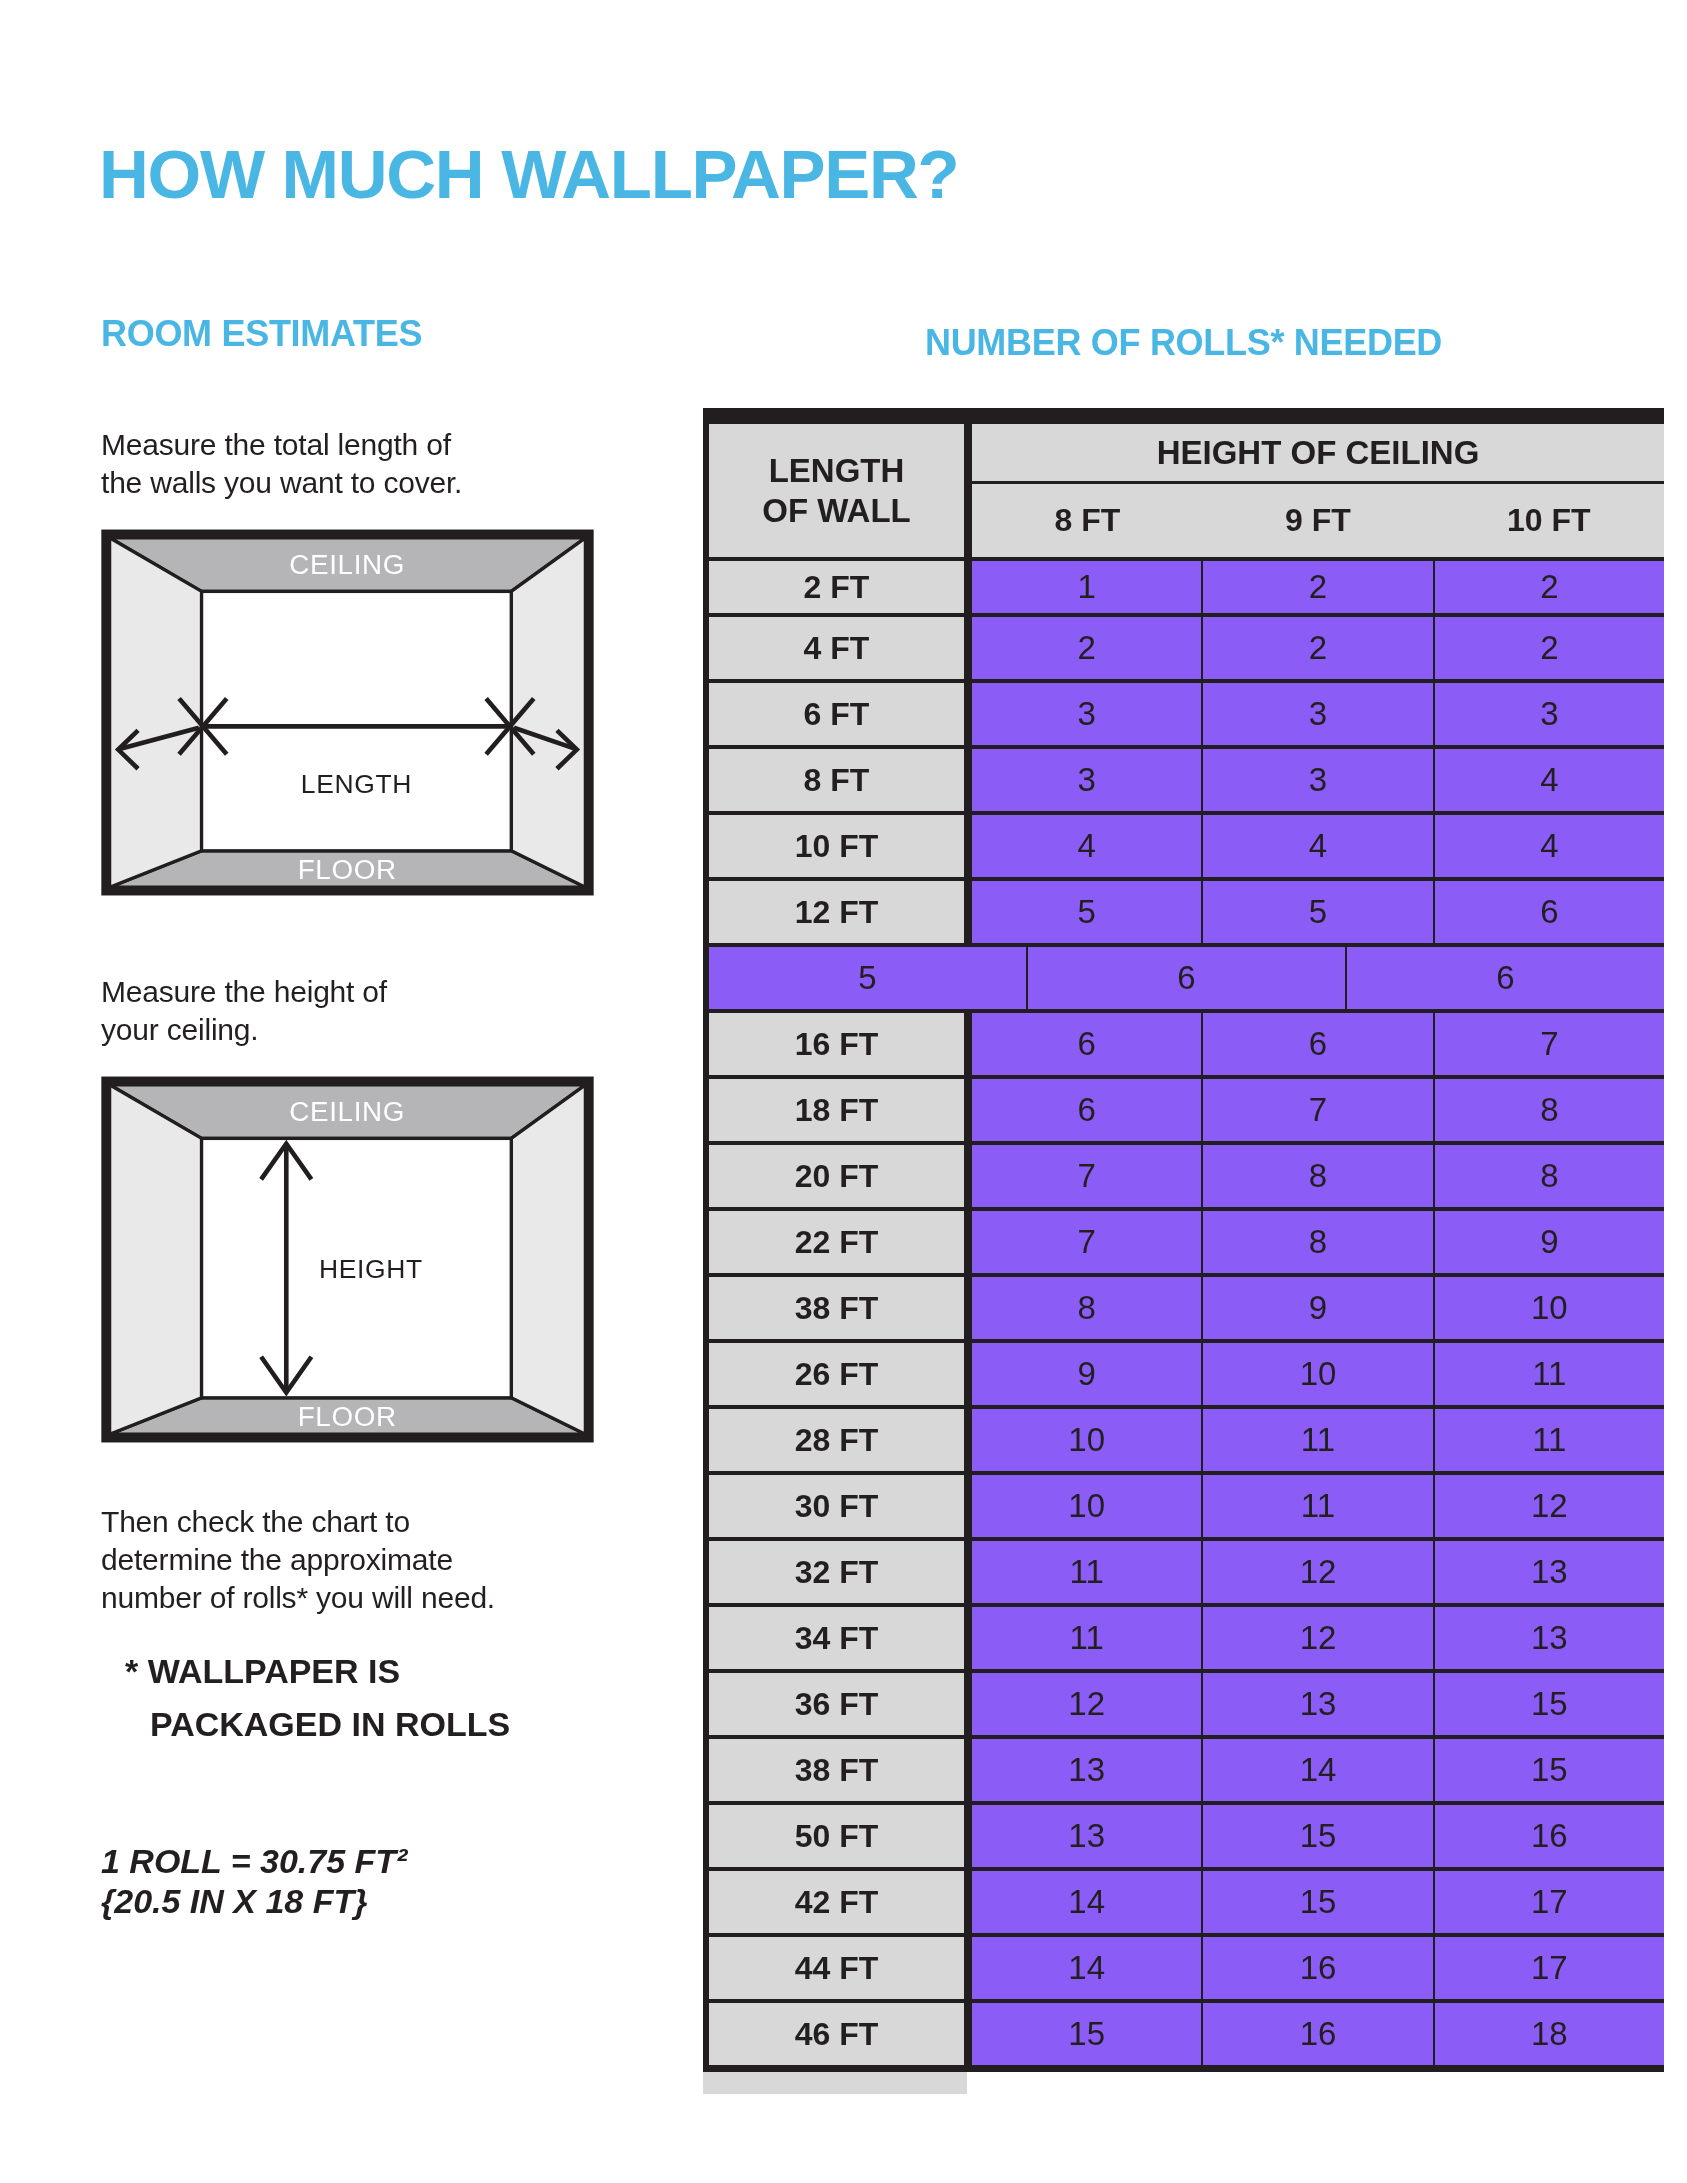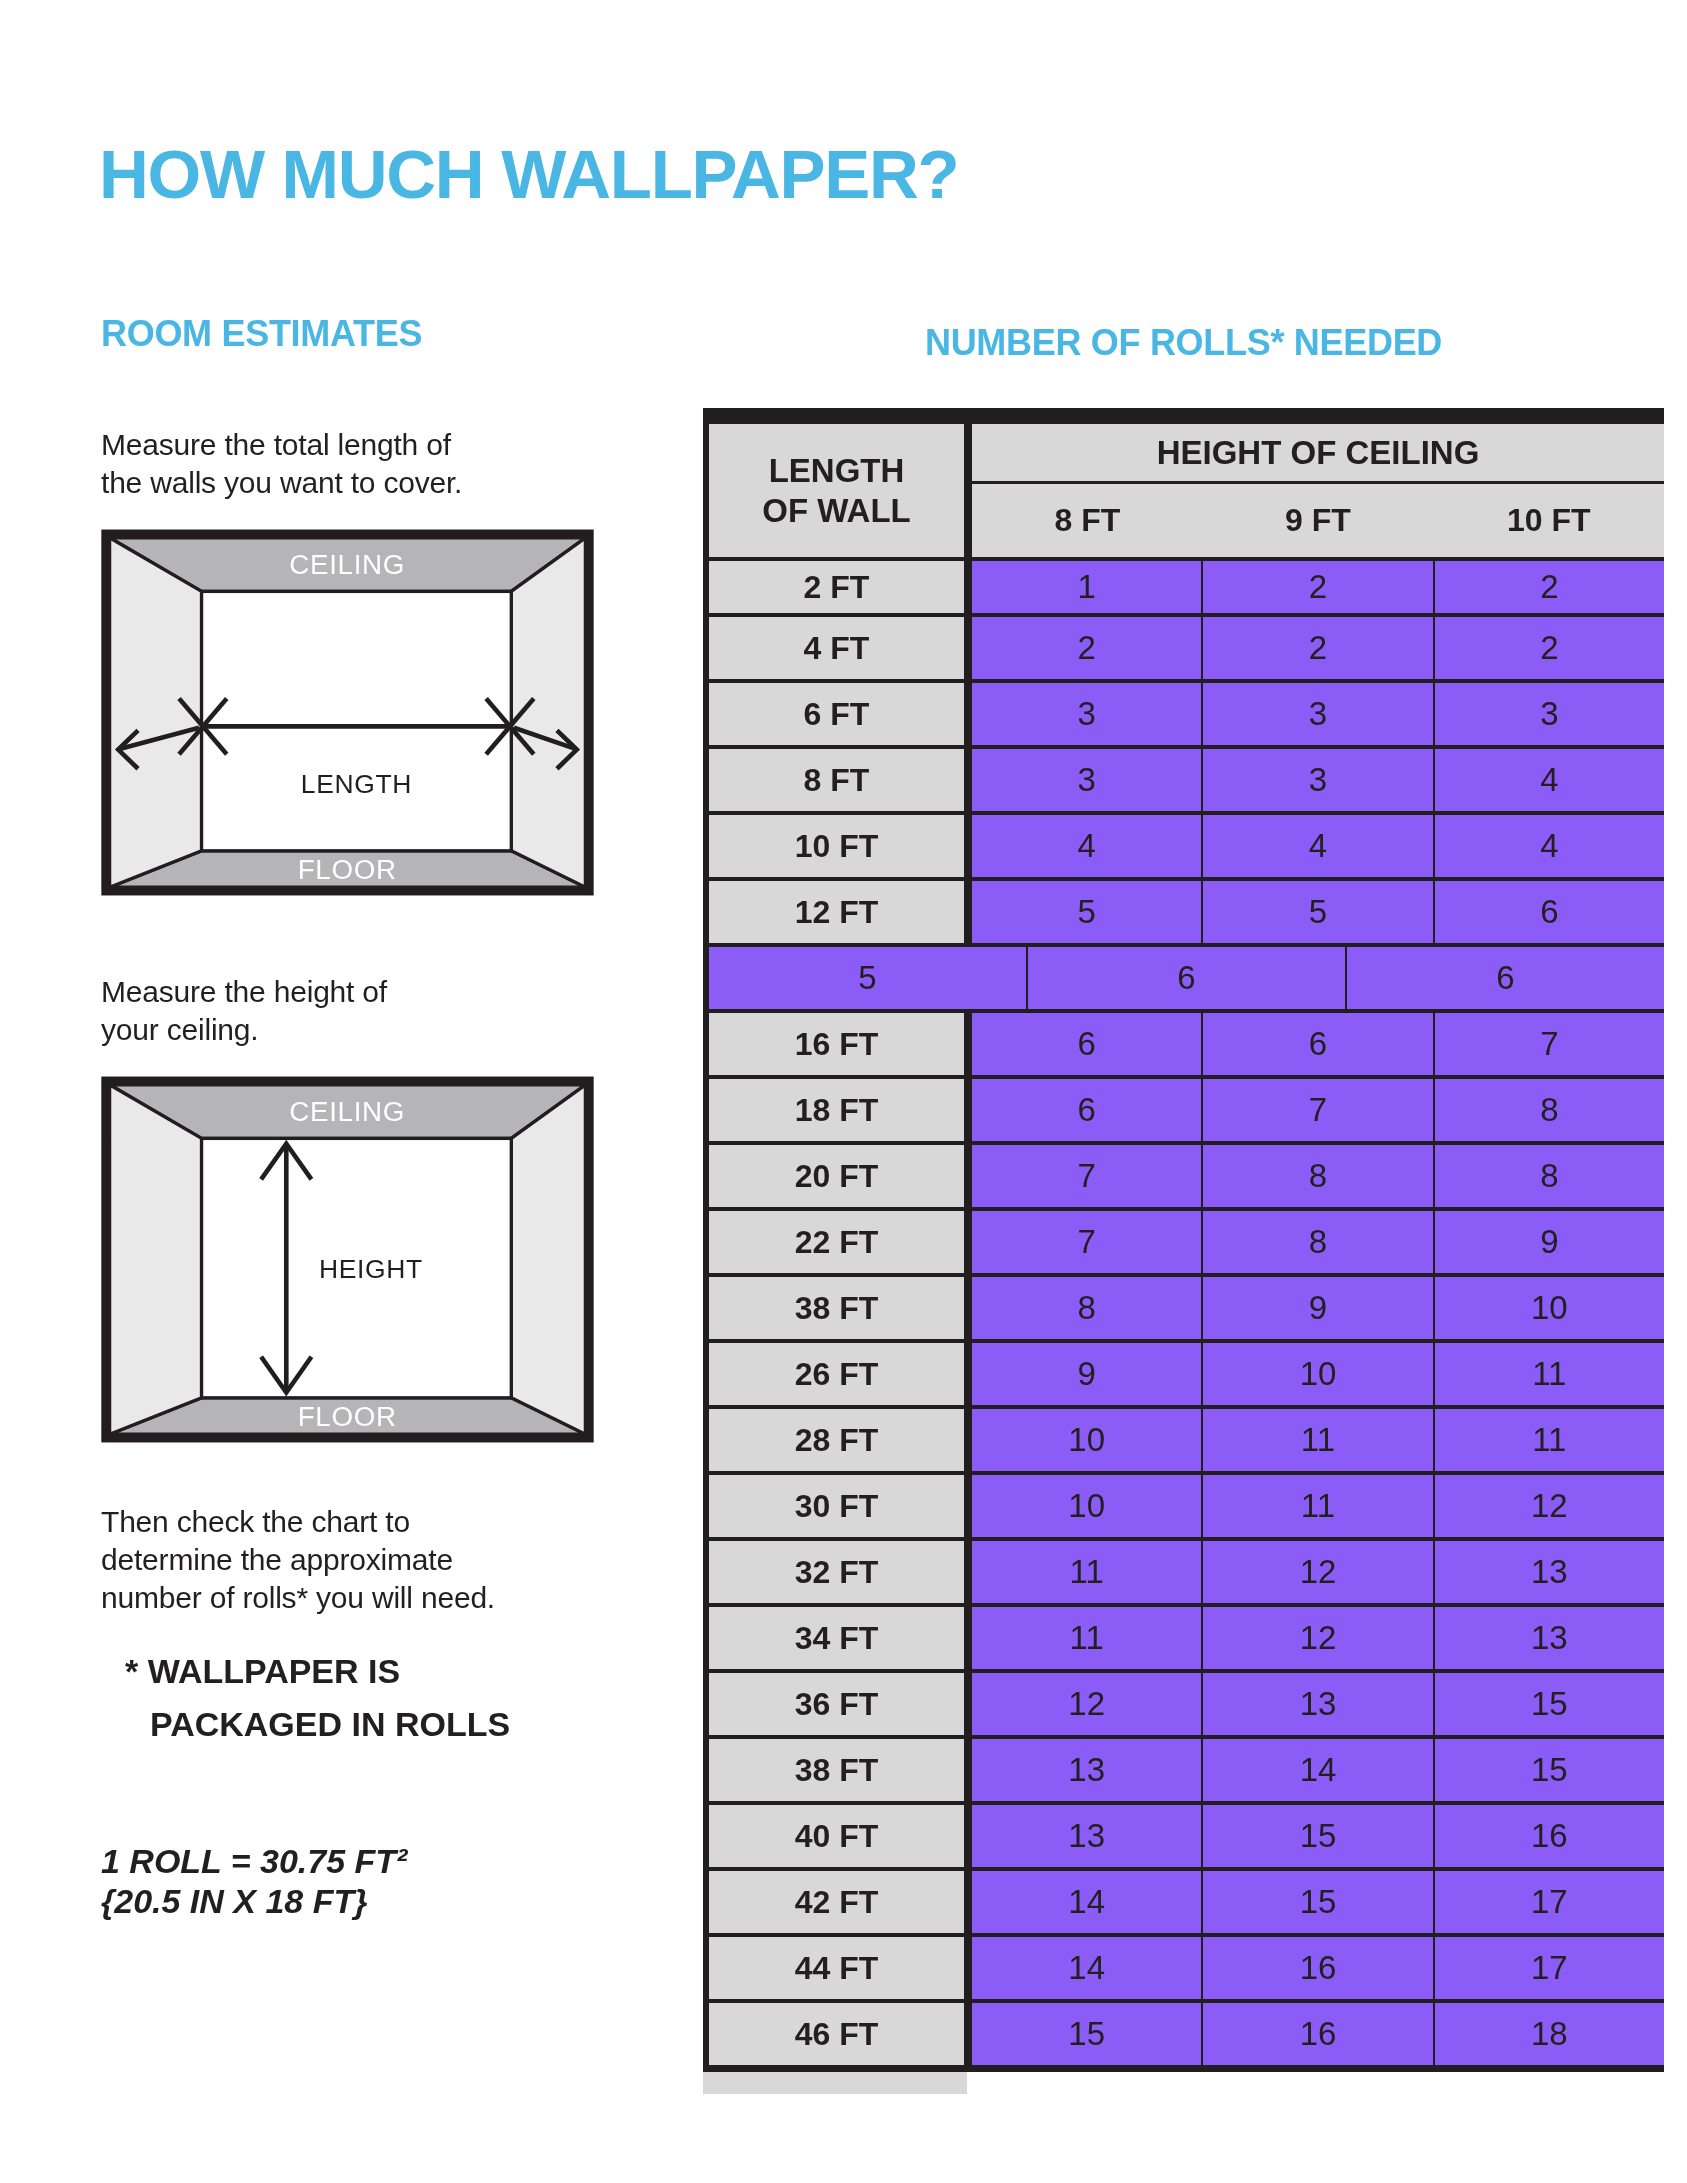--- a/index.html
+++ b/index.html
@@ -249,21 +249,21 @@
           <div class="t-cell">13</div>
           <div class="t-cell">15</div>
         </div>
         <div class="t-row">
           <div class="t-label">38 FT</div>
           <div class="t-cell">13</div>
           <div class="t-cell">14</div>
           <div class="t-cell">15</div>
         </div>
         <div class="t-row">
-          <div class="t-label">40 FT</div>
+          <div class="t-label">50 FT</div>
           <div class="t-cell">13</div>
           <div class="t-cell">15</div>
           <div class="t-cell">16</div>
         </div>
         <div class="t-row">
           <div class="t-label">42 FT</div>
           <div class="t-cell">14</div>
           <div class="t-cell">15</div>
           <div class="t-cell">17</div>
         </div>

